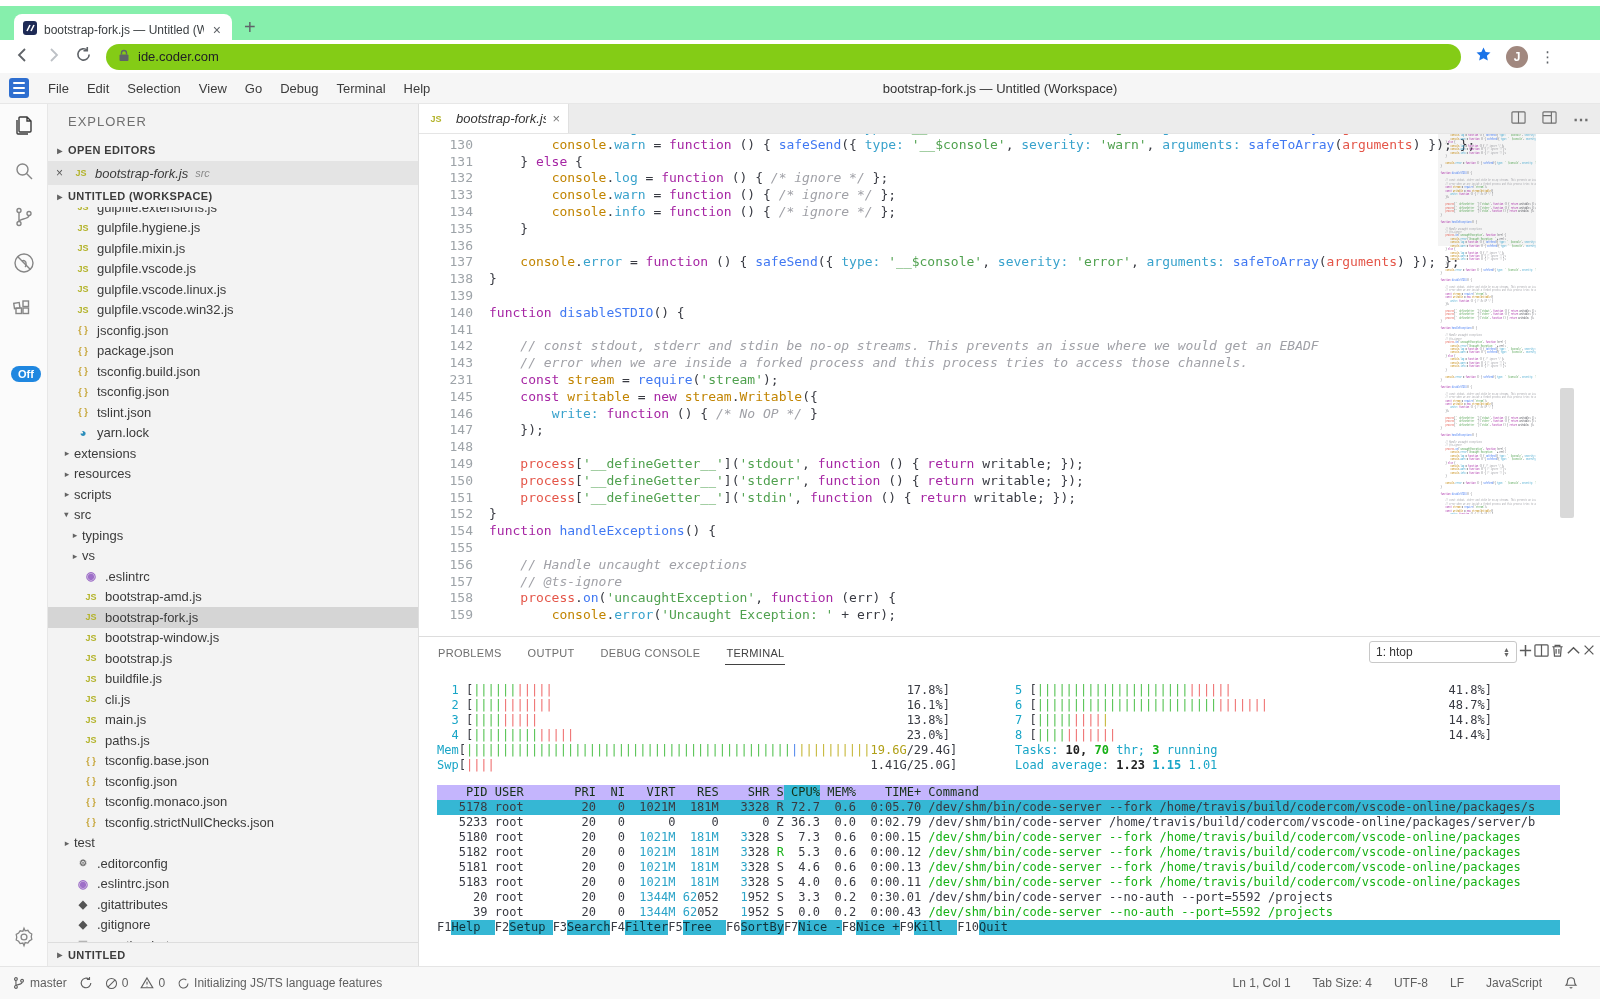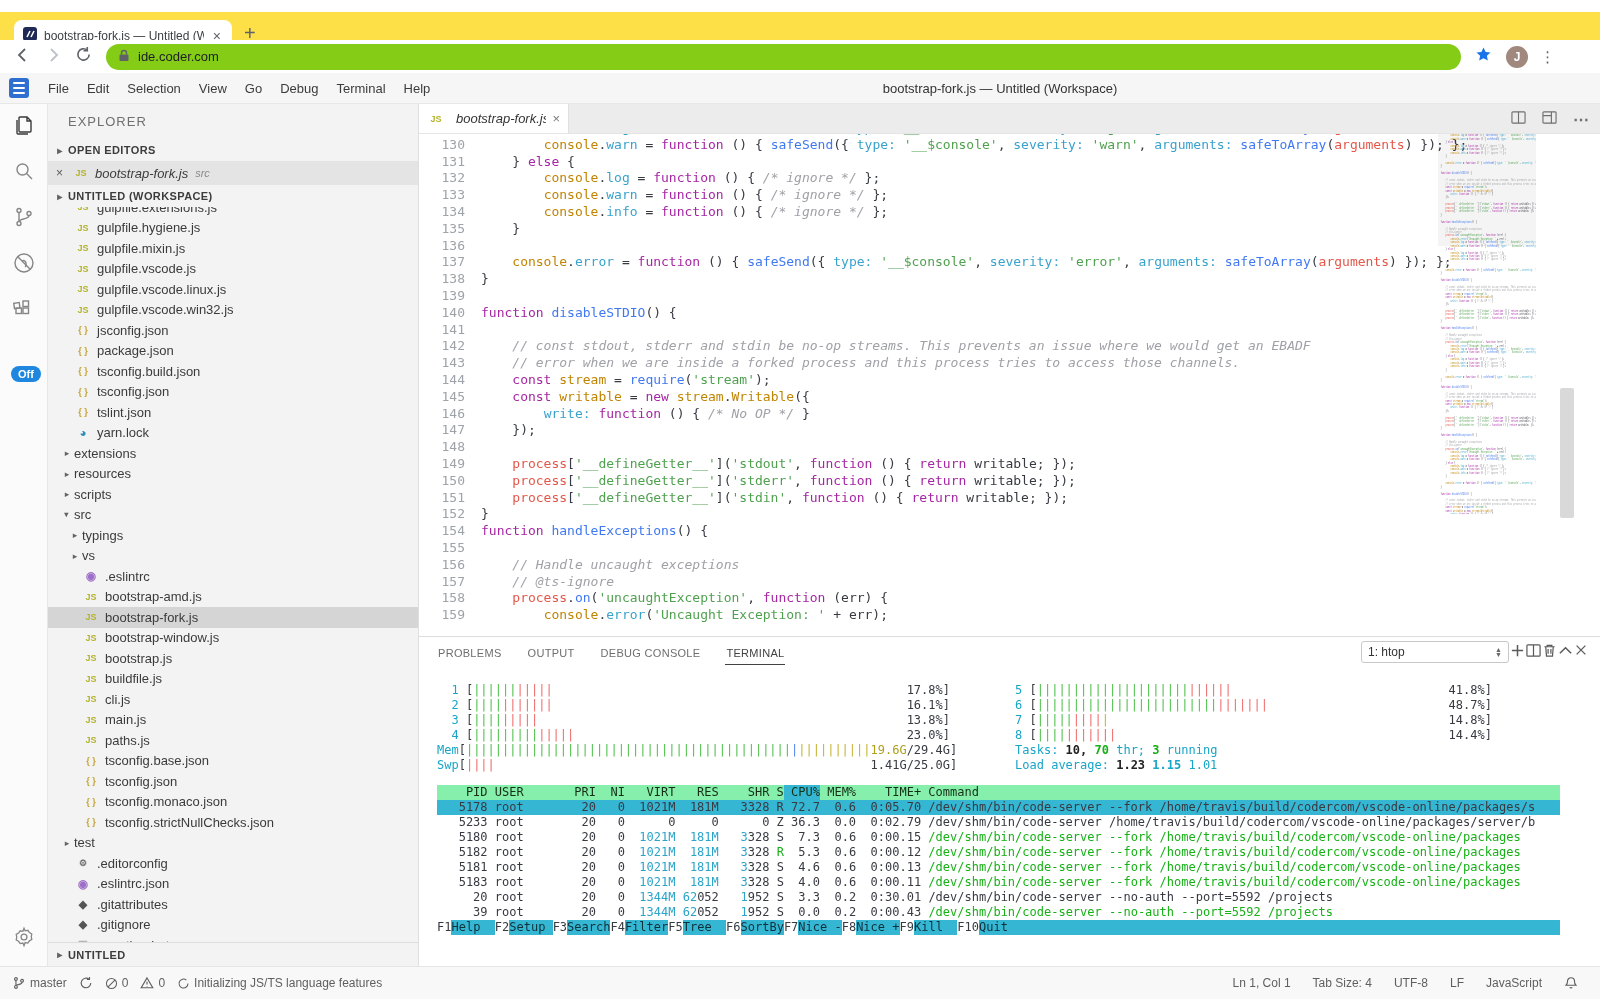--- a/index.html
+++ b/index.html
@@ -1,21 +1,21 @@
 <!DOCTYPE html>
 <html><head>
 <meta charset="utf-8">
 <style>
   html,body{margin:0;padding:0;background:#e8eaed;}
   *{box-sizing:border-box;}
   body{font-family:"Liberation Sans",sans-serif;-webkit-font-smoothing:antialiased;}
   #stage{position:relative;width:1600px;height:999px;background:#fff;overflow:hidden;}
 
   
-  .tabstrip{position:absolute;left:0;top:12px;width:1600px;height:40px;background:#fde047;}
+  .tabstrip{position:absolute;left:0;top:6px;width:1600px;height:40px;background:#86efac;}
   .btab{position:absolute;left:14px;top:8px;width:218px;height:32px;background:#fff;border-radius:8px 8px 0 0;display:flex;align-items:center;padding:0 8px;}
   .btab .title{font-size:12px;color:#3c4043;white-space:nowrap;overflow:hidden;flex:1;margin:0 6px;}
   .tclose{color:#5f6368;font-size:14px;line-height:1;padding:1px 3px;border-radius:8px;}
   .newtab{position:absolute;left:244px;top:10px;font-size:20px;color:#5f6368;}
   .navbar{position:absolute;left:0;top:40px;width:1600px;height:33px;background:#fff;display:flex;align-items:center;}
   .navbtn{width:30px;text-align:center;color:#5f6368;}
   .navbtn.dis{color:#bdc1c6;}
   .urlpill{flex:0 0 auto;width:1355px;height:26px;background:#84cc16;border-radius:14px;margin-left:8px;display:flex;align-items:center;padding:0 12px;}
   .urlpill .url{font-size:13px;color:#202124;margin-left:8px;}
   .star{margin-left:14px;}
@@ -64,46 +64,46 @@
   
   .main{flex:1;display:flex;flex-direction:column;min-width:0;}
   .tabbar{height:30px;background:#ececec;border-bottom:1px solid #e5e5e5;display:flex;position:relative;}
   .etab{width:150px;background:#fff;display:flex;align-items:center;padding:0 8px;border-right:1px solid #e0e0e0;}
   .etab .lbl{font-size:13px;font-style:italic;color:#333;margin:0 6px;white-space:nowrap;overflow:hidden;flex:1;}
   .etab .x{color:#7a7a7a;font-size:13px;}
   .ed-actions{position:absolute;right:10px;top:0;height:30px;display:flex;align-items:center;gap:16px;color:#6f6f6f;}
   .ed-actions svg{stroke:currentColor;fill:none;stroke-width:1.2;}
 
   .editor{position:relative;height:502px;background:#fff;overflow:hidden;}
-  .codepane{position:absolute;left:0;top:-14px;font-family:"DejaVu Sans Mono",monospace;font-size:13px;line-height:16.8px;}
+  .codepane{position:absolute;left:8px;top:-14px;font-family:"DejaVu Sans Mono",monospace;font-size:13px;line-height:16.8px;}
   .cline{display:flex;white-space:pre;}
   .lnum{width:46px;text-align:right;color:#9da3a8;flex:0 0 46px;}
   .ctext{margin-left:16px;}
   .tk-d{color:#383a42}.tk-k{color:#a626a4}.tk-f{color:#4078f2}.tk-p{color:#38a2cc}
   .tk-o{color:#c18401}.tk-r{color:#e45649}.tk-s{color:#50a14f}.tk-c{color:#a0a1a7;font-style:italic}
   .minimap{position:absolute;top:0;right:64px;width:98px;height:380px;overflow:hidden;}
   .minimap .inner{transform:scale(.16,.205);transform-origin:0 0;font-family:"DejaVu Sans Mono",monospace;font-size:13px;line-height:16.8px;width:620%;}
   .mini-slider{position:absolute;top:0;right:64px;width:98px;height:112px;background:rgba(0,0,0,.045);}
   .scrollthumb{position:absolute;right:26px;top:254px;width:14px;height:130px;background:#c4c4c4;opacity:.65;border-radius:2px;}
 
   
   .panel{height:330px;border-top:1px solid #ddd;background:#fff;display:flex;flex-direction:column;}
   .panel-head{height:30px;display:flex;align-items:center;padding-left:18px;position:relative;}
   .ptab{font-size:11px;color:#6e6e6e;letter-spacing:.3px;margin-right:24px;padding:6px 1px 5px;}
   .ptab.active{color:#424242;border-bottom:1px solid #424242;}
-  .panel-right{position:absolute;right:12px;display:flex;align-items:center;gap:1px;color:#5a5a5a;justify-content:space-between;}
+  .panel-right{position:absolute;right:4px;display:flex;align-items:center;gap:1px;color:#5a5a5a;justify-content:space-between;}
   .psel{width:148px;height:22px;border:1px solid #c8c8c8;border-radius:3px;background:#fff;display:flex;align-items:center;font-size:12px;color:#333;padding:0 6px;}
   .psel .val{flex:1;}
   .psel .steps{display:flex;flex-direction:column;font-size:7px;line-height:5px;color:#666;}
   .panel-right svg{stroke:currentColor;fill:none;stroke-width:1.3;}
 
   .terminal{flex:1;padding:16px 0 0 18px;font-family:"DejaVu Sans Mono",monospace;font-size:12px;line-height:15px;color:#2f3337;overflow:hidden;}
   .tline{display:flex;white-space:pre;width:1123px;height:15px;}
   .tline span{white-space:pre;}
-  .tline.hdr{background:#86efac;color:#153015;}
+  .tline.hdr{background:#c4b5fd;color:#153015;}
   .tline.sel{background:#35b7d4;color:#12323b;}
   .tline.spacer{height:12px;}
   .tk-cy{color:#18a5c7}.tk-cyb{color:#18a5c7;font-weight:bold}.tk-db{color:#222;font-weight:bold}
   .tk-gb{color:#17b117;font-weight:bold}.tk-gr{color:#17b117}.tk-y{color:#b0a017}.tk-cyn{color:#2ba4c8}
   .bg{color:#4ec04b}.br{color:#ee6a6a}.by{color:#c3b42f}.bb{color:#4f86ec}
   .tk-hd{}.tk-hdc{background:#35b7d4;}
   .tk-fk{background:#35b7d4;color:#10313a;}
   .fillspan{flex:1;}
   .fill-fkf,.fill-sel,.fill-hdr{flex:1;}
   .fill-fkf{background:#35b7d4;}
@@ -449,21 +449,21 @@
             <div class="cline"><span class="lnum">134</span><span class="ctext"><span class="tk-d">        </span><span class="tk-o">console</span><span class="tk-d">.</span><span class="tk-p">info</span><span class="tk-d"> = </span><span class="tk-k">function</span><span class="tk-d"> () { </span><span class="tk-c">/* ignore */</span><span class="tk-d"> };</span></span></div>
             <div class="cline"><span class="lnum">135</span><span class="ctext"><span class="tk-d">    }</span></span></div>
             <div class="cline"><span class="lnum">136</span><span class="ctext">&nbsp;</span></div>
             <div class="cline"><span class="lnum">137</span><span class="ctext"><span class="tk-d">    </span><span class="tk-o">console</span><span class="tk-d">.</span><span class="tk-p">error</span><span class="tk-d"> = </span><span class="tk-k">function</span><span class="tk-d"> () { </span><span class="tk-f">safeSend</span><span class="tk-d">({ </span><span class="tk-p">type:</span><span class="tk-d"> </span><span class="tk-s">'__$console'</span><span class="tk-d">, </span><span class="tk-p">severity:</span><span class="tk-d"> </span><span class="tk-s">'error'</span><span class="tk-d">, </span><span class="tk-p">arguments:</span><span class="tk-d"> </span><span class="tk-f">safeToArray</span><span class="tk-d">(</span><span class="tk-r">arguments</span><span class="tk-d">) }); };</span></span></div>
             <div class="cline"><span class="lnum">138</span><span class="ctext"><span class="tk-d">}</span></span></div>
             <div class="cline"><span class="lnum">139</span><span class="ctext">&nbsp;</span></div>
             <div class="cline"><span class="lnum">140</span><span class="ctext"><span class="tk-k">function</span><span class="tk-d"> </span><span class="tk-f">disableSTDIO</span><span class="tk-d">() {</span></span></div>
             <div class="cline"><span class="lnum">141</span><span class="ctext">&nbsp;</span></div>
             <div class="cline"><span class="lnum">142</span><span class="ctext"><span class="tk-d">    </span><span class="tk-c">// const stdout, stderr and stdin be no-op streams. This prevents an issue where we would get an EBADF</span></span></div>
             <div class="cline"><span class="lnum">143</span><span class="ctext"><span class="tk-d">    </span><span class="tk-c">// error when we are inside a forked process and this process tries to access those channels.</span></span></div>
-            <div class="cline"><span class="lnum">144</span><span class="ctext"><span class="tk-d">    </span><span class="tk-k">const</span><span class="tk-d"> </span><span class="tk-o">stream</span><span class="tk-d"> = </span><span class="tk-f">require</span><span class="tk-d">(</span><span class="tk-s">'stream'</span><span class="tk-d">);</span></span></div>
+            <div class="cline"><span class="lnum">231</span><span class="ctext"><span class="tk-d">    </span><span class="tk-k">const</span><span class="tk-d"> </span><span class="tk-o">stream</span><span class="tk-d"> = </span><span class="tk-f">require</span><span class="tk-d">(</span><span class="tk-s">'stream'</span><span class="tk-d">);</span></span></div>
             <div class="cline"><span class="lnum">145</span><span class="ctext"><span class="tk-d">    </span><span class="tk-k">const</span><span class="tk-d"> </span><span class="tk-o">writable</span><span class="tk-d"> = </span><span class="tk-k">new</span><span class="tk-d"> </span><span class="tk-o">stream</span><span class="tk-d">.</span><span class="tk-o">Writable</span><span class="tk-d">({</span></span></div>
             <div class="cline"><span class="lnum">146</span><span class="ctext"><span class="tk-d">        </span><span class="tk-p">write:</span><span class="tk-d"> </span><span class="tk-k">function</span><span class="tk-d"> () { </span><span class="tk-c">/* No OP */</span><span class="tk-d"> }</span></span></div>
             <div class="cline"><span class="lnum">147</span><span class="ctext"><span class="tk-d">    });</span></span></div>
             <div class="cline"><span class="lnum">148</span><span class="ctext">&nbsp;</span></div>
             <div class="cline"><span class="lnum">149</span><span class="ctext"><span class="tk-d">    </span><span class="tk-r">process</span><span class="tk-d">[</span><span class="tk-s">'__defineGetter__'</span><span class="tk-d">](</span><span class="tk-s">'stdout'</span><span class="tk-d">, </span><span class="tk-k">function</span><span class="tk-d"> () { </span><span class="tk-k">return</span><span class="tk-d"> writable; });</span></span></div>
             <div class="cline"><span class="lnum">150</span><span class="ctext"><span class="tk-d">    </span><span class="tk-r">process</span><span class="tk-d">[</span><span class="tk-s">'__defineGetter__'</span><span class="tk-d">](</span><span class="tk-s">'stderr'</span><span class="tk-d">, </span><span class="tk-k">function</span><span class="tk-d"> () { </span><span class="tk-k">return</span><span class="tk-d"> writable; });</span></span></div>
             <div class="cline"><span class="lnum">151</span><span class="ctext"><span class="tk-d">    </span><span class="tk-r">process</span><span class="tk-d">[</span><span class="tk-s">'__defineGetter__'</span><span class="tk-d">](</span><span class="tk-s">'stdin'</span><span class="tk-d">, </span><span class="tk-k">function</span><span class="tk-d"> () { </span><span class="tk-k">return</span><span class="tk-d"> writable; });</span></span></div>
             <div class="cline"><span class="lnum">152</span><span class="ctext"><span class="tk-d">}</span></span></div>
             <div class="cline"><span class="lnum">154</span><span class="ctext"><span class="tk-k">function</span><span class="tk-d"> </span><span class="tk-f">handleExceptions</span><span class="tk-d">() {</span></span></div>
             <div class="cline"><span class="lnum">155</span><span class="ctext">&nbsp;</span></div>

